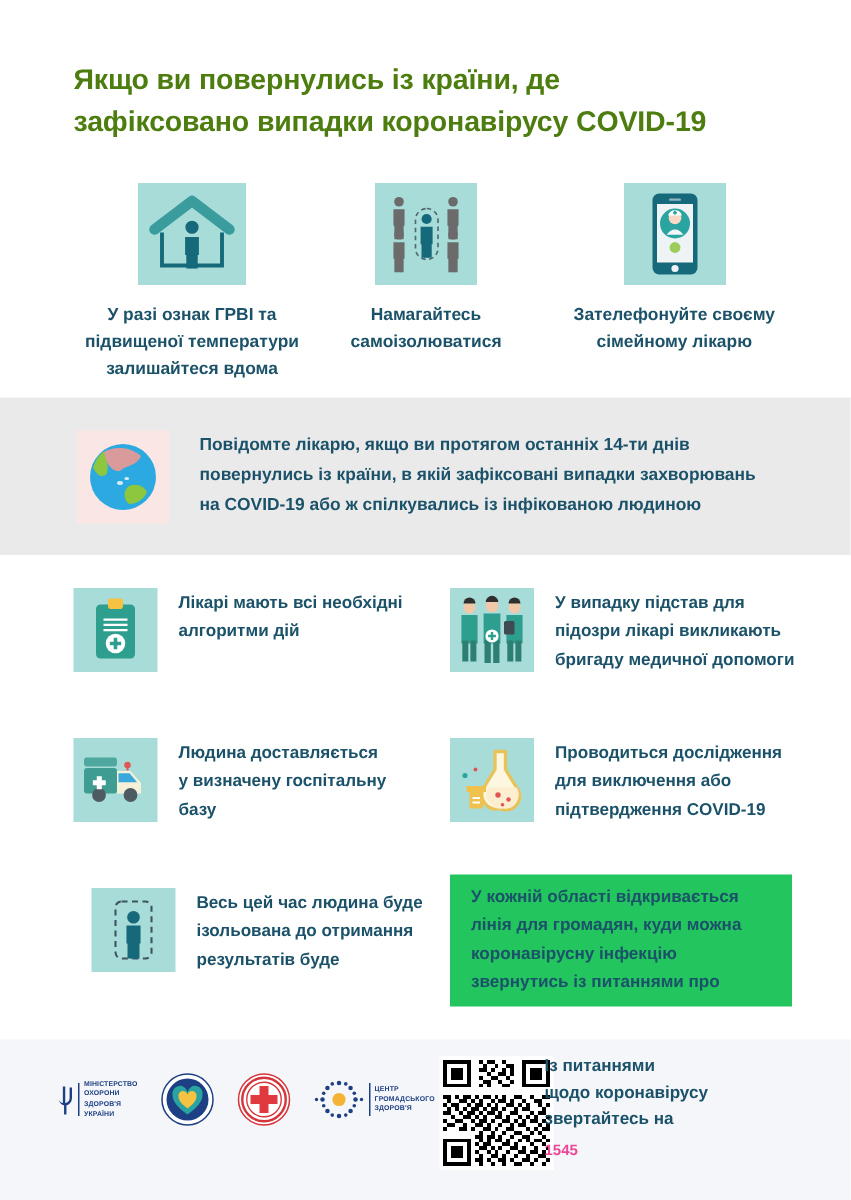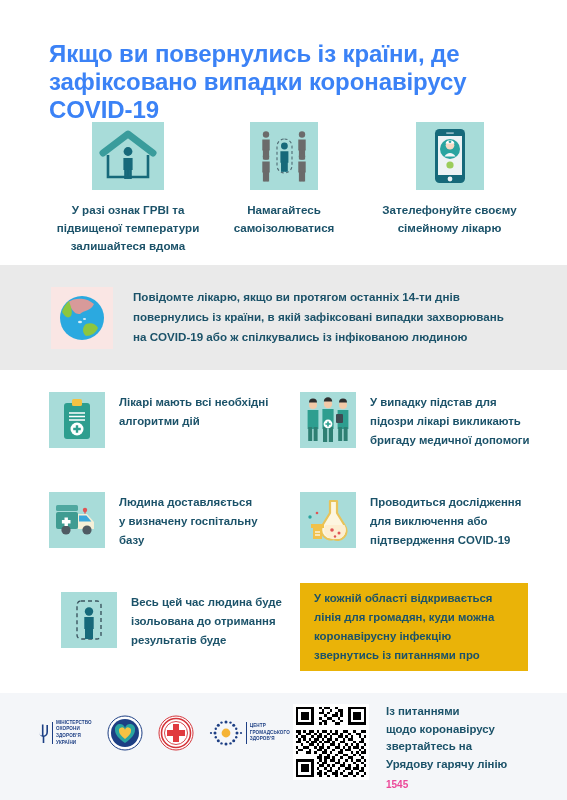--- a/index.html
+++ b/index.html
@@ -24,24 +24,24 @@
   }
 
   
   .title-block {
     position: absolute;
     left: 49px;
     top: 40px;
     width: 480px;
   }
   .title-line {
-    font-size: 24px;
+    font-size: 19px;
     font-weight: bold;
     line-height: 28px;
-    color: #3b82f6;
+    color: #4d7c0f;
     letter-spacing: -0.1px;
   }
 
   
   .row1 {
     position: absolute;
     left: 0;
     top: 122px;
     width: 567px;
     height: 130px;
@@ -132,21 +132,21 @@
     padding-top: 1px;
   }
 
   
   .note-box {
     position: absolute;
     left: 300px;
     top: 583px;
     width: 228px;
     height: 88px;
-    background: #eab308;
+    background: #22c55e;
     display: flex;
     align-items: center;
   }
   .note-box .inner {
     padding-left: 14px;
     padding-right: 10px;
   }
   .note-box .inner div {
     font-size: 11.4px;
     font-weight: bold;
@@ -196,21 +196,21 @@
     top: 704px;
     width: 76px;
     height: 76px;
     background: #ffffff;
     padding: 0;
   }
   .qr svg { display: block; }
 
   .hotline {
     position: absolute;
-    left: 386px;
+    left: 363px;
     top: 703px;
     width: 180px;
   }
   .hotline .hl {
     font-size: 11.4px;
     font-weight: bold;
     line-height: 17.5px;
     color: #1b5269;
   }
   .hotline .num {
@@ -707,17 +707,16 @@
           <rect x="23" y="27" width="1" height="1"></rect>
           <rect x="26" y="27" width="1" height="1"></rect>
       </g>
     </svg>
   </div>
 
   <div class="hotline">
     <div class="hl">Із питаннями</div>
     <div class="hl">щодо коронавірусу</div>
     <div class="hl">звертайтесь на</div>
-    <div class="hl">Урядову гарячу лінію</div>
     <div class="num">1545</div>
   </div>
 
 </div>
 
 </body></html>

